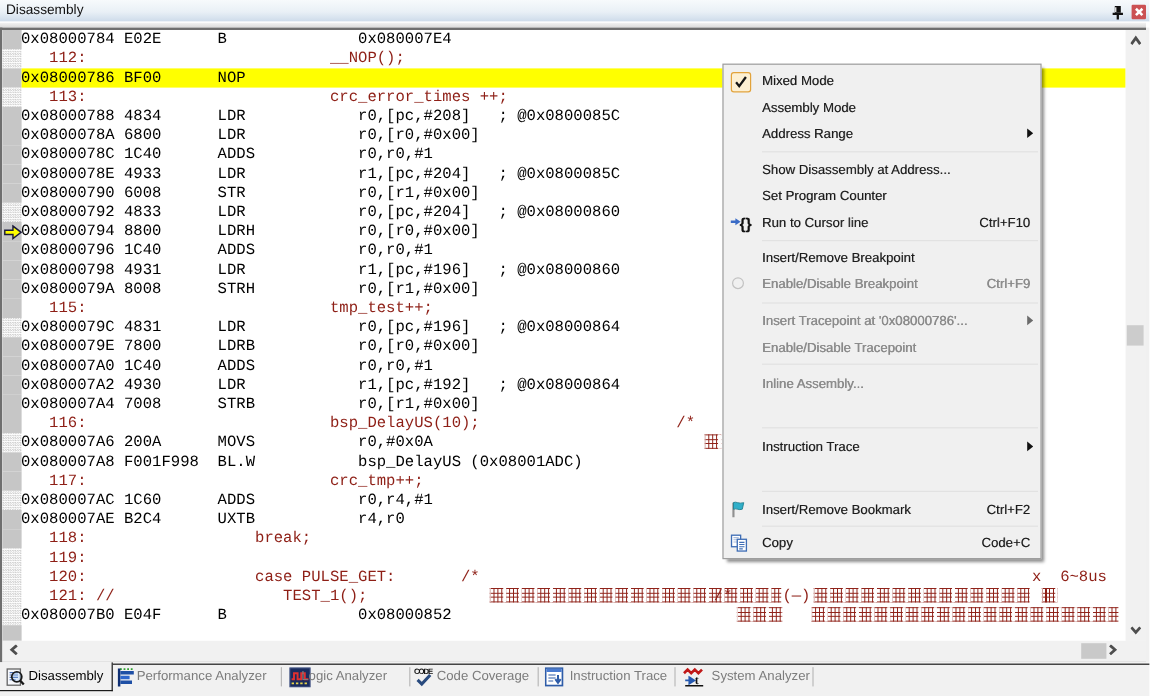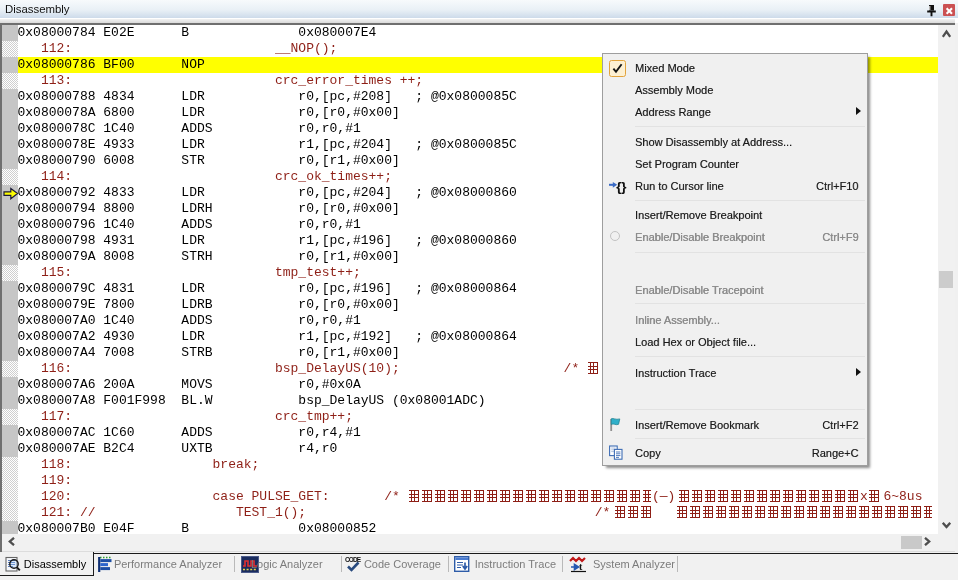--- a/index.html
+++ b/index.html
@@ -123,21 +123,20 @@
   <div id="hl"></div>
   <pre id="code">0x08000784 E02E      B              0x080007E4
 <span class="r">   112:                          __NOP();</span>
 0x08000786 BF00      NOP
 <span class="r">   113:                          crc_error_times ++;</span>
 0x08000788 4834      LDR            r0,[pc,#208]   ; @0x0800085C
 0x0800078A 6800      LDR            r0,[r0,#0x00]
 0x0800078C 1C40      ADDS           r0,r0,#1
 0x0800078E 4933      LDR            r1,[pc,#204]   ; @0x0800085C
 0x08000790 6008      STR            r0,[r1,#0x00]
-<span class="r">   114:                          crc_ok_times++;</span>
 0x08000792 4833      LDR            r0,[pc,#204]   ; @0x08000860
 0x08000794 8800      LDRH           r0,[r0,#0x00]
 0x08000796 1C40      ADDS           r0,r0,#1
 0x08000798 4931      LDR            r1,[pc,#196]   ; @0x08000860
 0x0800079A 8008      STRH           r0,[r1,#0x00]
 <span class="r">   115:                          tmp_test++;</span>
 0x0800079C 4831      LDR            r0,[pc,#196]   ; @0x08000864
 0x0800079E 7800      LDRB           r0,[r0,#0x00]
 0x080007A0 1C40      ADDS           r0,r0,#1
 0x080007A2 4930      LDR            r1,[pc,#192]   ; @0x08000864
@@ -240,34 +239,34 @@
 <div class="mi" style="top:25px">Assembly Mode</div>
 <div class="mi" style="top:77px">Show Disassembly at Address...</div>
 <div class="mi" style="top:99px">Set Program Counter</div>
 <div class="mi" style="top:120.5px"><span class="ric"><svg width="20" height="16" viewBox="0 0 20 16">
             <path d="M1 6.8 h5.5" stroke="#3A6BC6" stroke-width="2" fill="none"></path>
             <path d="M4.8 3.9 L9.2 6.8 L4.8 9.7 z" fill="#3A6BC6"></path>
             <text x="8.2" y="13.2" font-family="Liberation Sans" font-size="13" font-weight="bold" fill="#111">{}</text>
           </svg></span>Run to Cursor line<span class="sc">Ctrl+F10</span></div>
 <div class="mi" style="top:150px">Insert/Remove Breakpoint</div>
 <div class="mi dis" style="top:171.5px"><span class="cic"></span>Enable/Disable Breakpoint<span class="sc">Ctrl+F9</span></div>
+<div class="mi dis" style="top:203px">Insert Tracepoint at '0x08000786'...<span class="ar"></span></div>
 <div class="mi dis" style="top:224.5px">Enable/Disable Tracepoint</div>
 <div class="mi dis" style="top:255px">Inline Assembly...</div>
-<div class="mi" style="top:276.5px">Load Hex or Object file...</div>
 <div class="mi" style="top:307.5px">Instruction Trace<span class="ar"></span></div>
 <div class="mi" style="top:360px"><span class="ric"><svg width="16" height="16" viewBox="0 0 16 16">
             <path d="M3.2 2 L3.2 14" stroke="#909090" stroke-width="1.8"></path>
             <path d="M3.2 1.8 C5.5 0.6 7.5 3.2 11.8 1.9 L10.6 7.3 C7.6 8.6 5.8 6.2 3.2 7.4 z" fill="#30AFC9" stroke="#1b7c8d" stroke-width="0.7"></path>
           </svg></span>Insert/Remove Bookmark<span class="sc">Ctrl+F2</span></div>
 <div class="mi" style="top:388px"><span class="ric"><svg width="18" height="16" viewBox="0 0 18 16">
             <rect x="1.6" y="1" width="7.6" height="9.6" fill="#fff" stroke="#3E6DB5" stroke-width="1.1"></rect>
             <path d="M3.2 3h4.4M3.2 4.8h4.4M3.2 6.6h4.4" stroke="#A9BcdC" stroke-width="0.9"></path>
             <rect x="6.4" y="4.4" width="7.6" height="9.8" fill="#fff" stroke="#3E6DB5" stroke-width="1.1"></rect>
             <path d="M8 7h4.4M8 8.8h4.4M8 10.6h4.4M8 12.4h3" stroke="#3E6DB5" stroke-width="0.9"></path>
-          </svg></span>Copy<span class="sc">Range+C</span></div>
+          </svg></span>Copy<span class="sc">Code+C</span></div>
 <div class="msep" style="top:71.5px"></div>
 <div class="msep" style="top:146px"></div>
 <div class="msep" style="top:197.5px"></div>
 <div class="msep" style="top:249px"></div>
 <div class="msep" style="top:302px"></div>
 <div class="msep" style="top:354.5px"></div>
 <div class="msep" style="top:384px"></div>
   </div>
 </div>
 </body></html>

